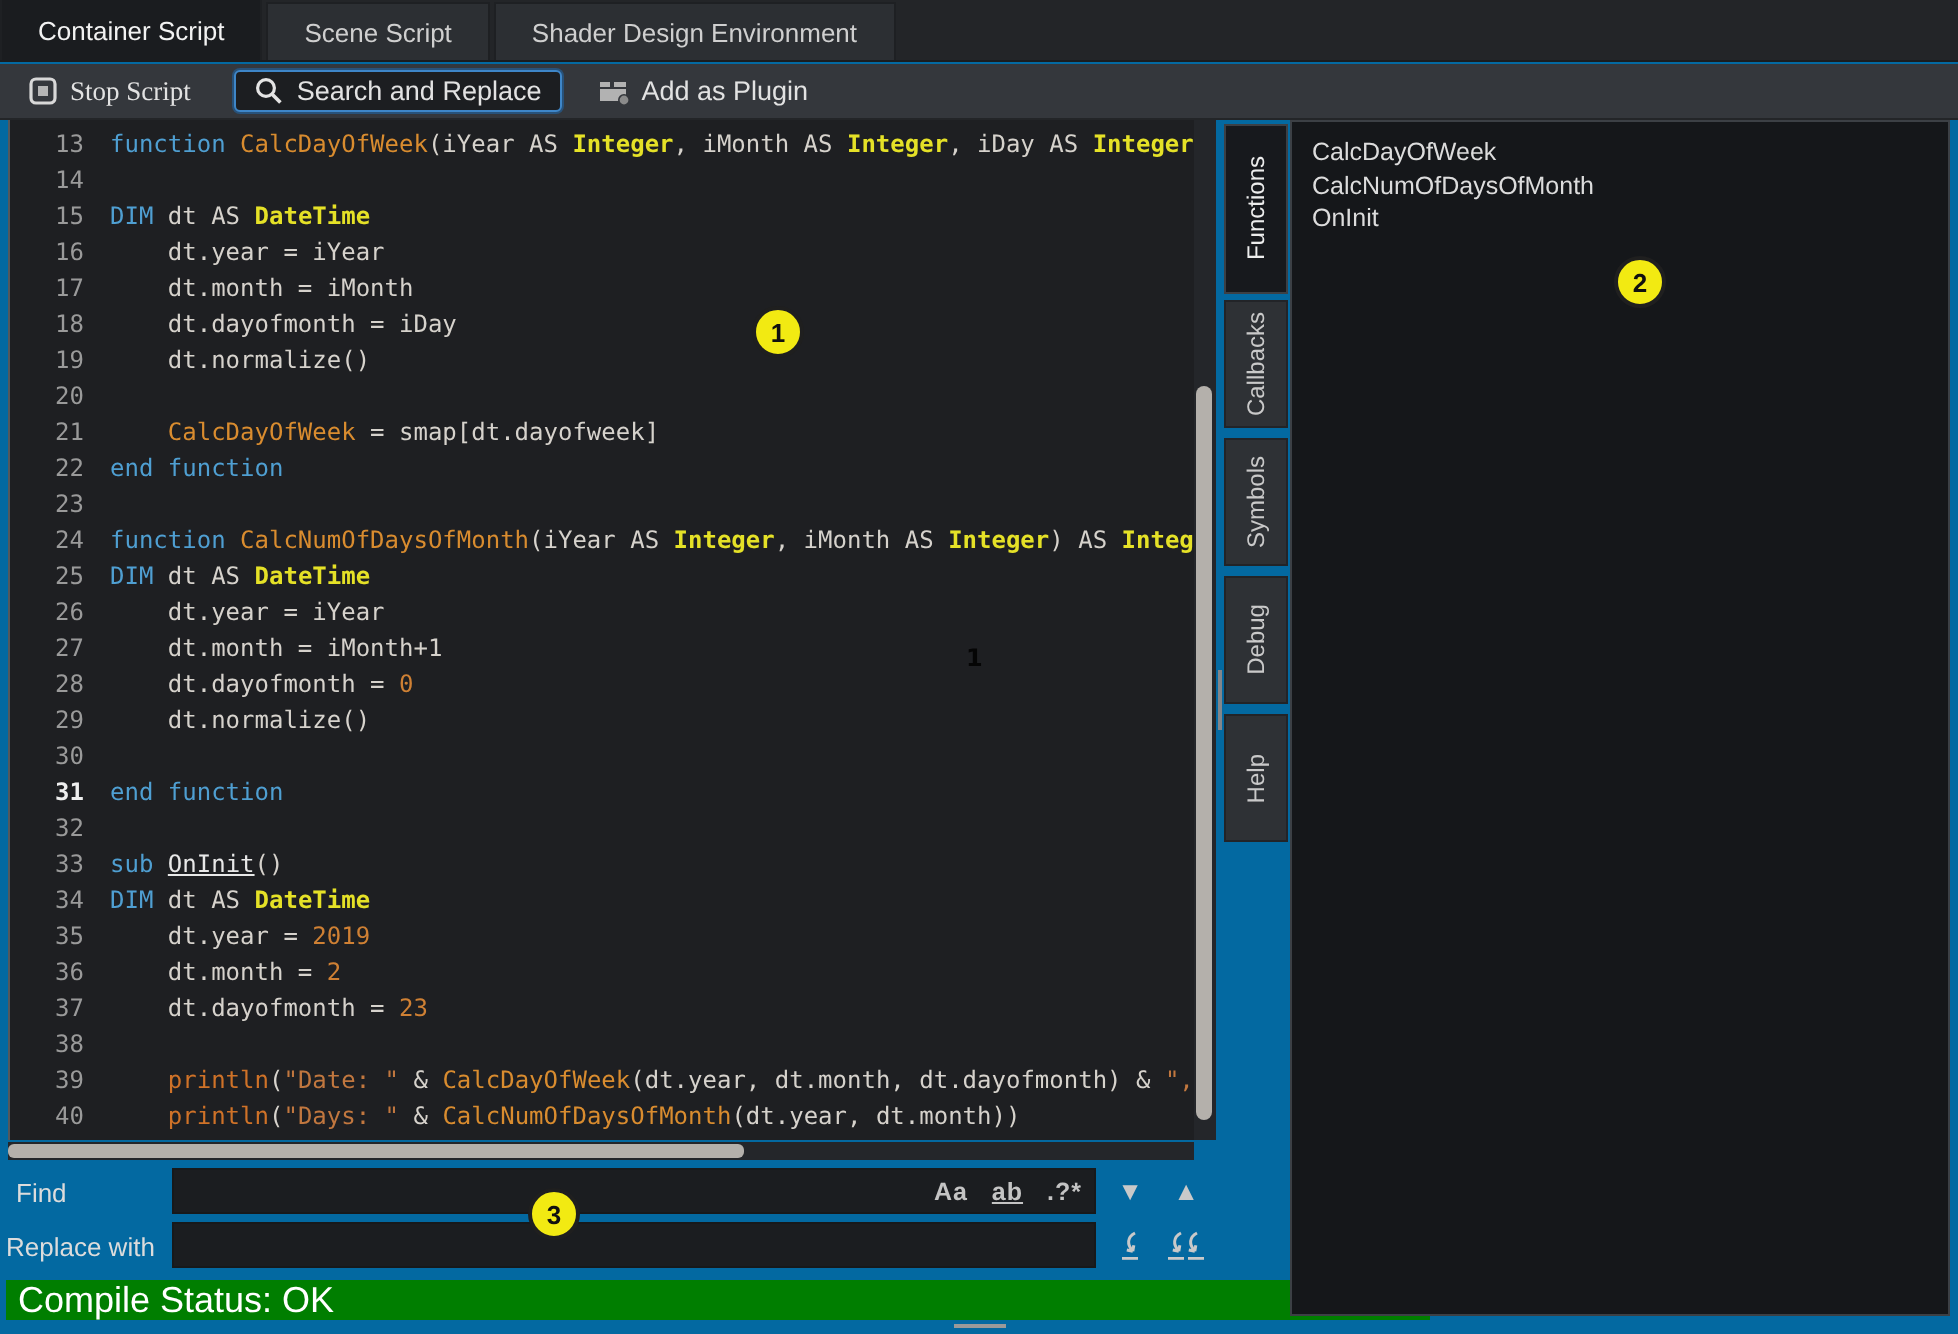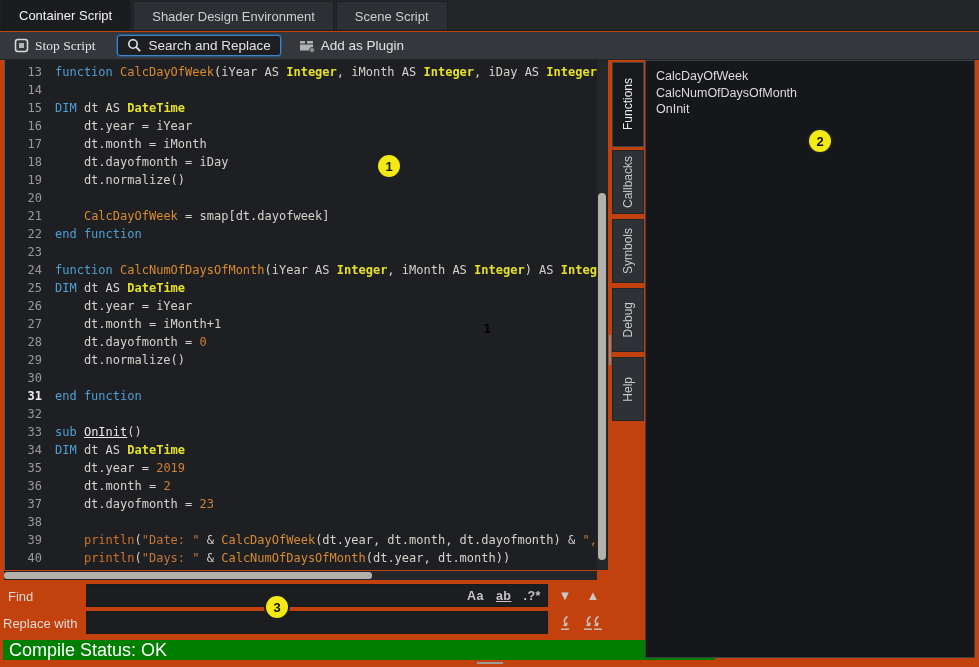--- a/index.html
+++ b/index.html
@@ -1,19 +1,19 @@
 <!DOCTYPE html>
 <html style="--kw: #4f9fd2; --type: #e5e127; --func: #d98c2f; --num: #cf8034; --str: #c1773f; --call: #cf7228; --status: #007e00; --marker: #f2ea12;"><head>
 <meta charset="utf-8">
 <style>
   * { margin:0; padding:0; box-sizing:border-box; }
   html,body { background:#202124; }
   .window {
     position:relative; width:979px; height:667px; overflow:hidden;
-    background:#c2410c; font-family:"Liberation Sans", sans-serif; color:#d6d6d6;
+    background:#0369a1; font-family:"Liberation Sans", sans-serif; color:#d6d6d6;
   }
   
   .tabbar { position:absolute; left:0; top:0; width:979px; height:31px;
     background:#232528; border-bottom:1px solid #1a1c1e; display:flex; align-items:flex-end; }
   .tab { height:29px; padding:0 18px; display:flex; align-items:center;
     background:#2c2f33; color:#cfcfcf; font-size:13px; margin-right:2px; border:1px solid #1e2023; border-bottom:none; cursor:default; }
   .tab.active { background:#1a1c1f; color:#f2f2f2; height:31px; }
   
   .toolbar { position:absolute; left:0; top:32px; width:979px; height:28px;
     background:#34373c; border-bottom:1px solid #232528; display:flex; align-items:center; font-size:13.5px; }
@@ -71,22 +71,22 @@
     font-family:"DejaVu Sans", sans-serif; }
   svg { display:block; }
 </style>
 </head>
 <body>
 
 <div class="window">
 
   <div class="tabbar" id="tabbar">
       <div class="tab active">Container Script</div>
+      <div class="tab">Scene Script</div>
       <div class="tab">Shader Design Environment</div>
-      <div class="tab">Scene Script</div>
     </div>
 
   <div class="toolbar">
     <div class="tbtn" style="margin-left:6px;font-family:Liberation Serif, serif;">
       <span>
         <svg width="15" height="15" viewBox="0 0 15 15">
           <rect x="1.5" y="1.5" width="12" height="12" rx="2.5" fill="none" stroke="#d8d8d8" stroke-width="1.6"></rect>
           <rect x="5" y="5" width="5" height="5" fill="#b5b5b5"></rect>
         </svg>
       </span>

